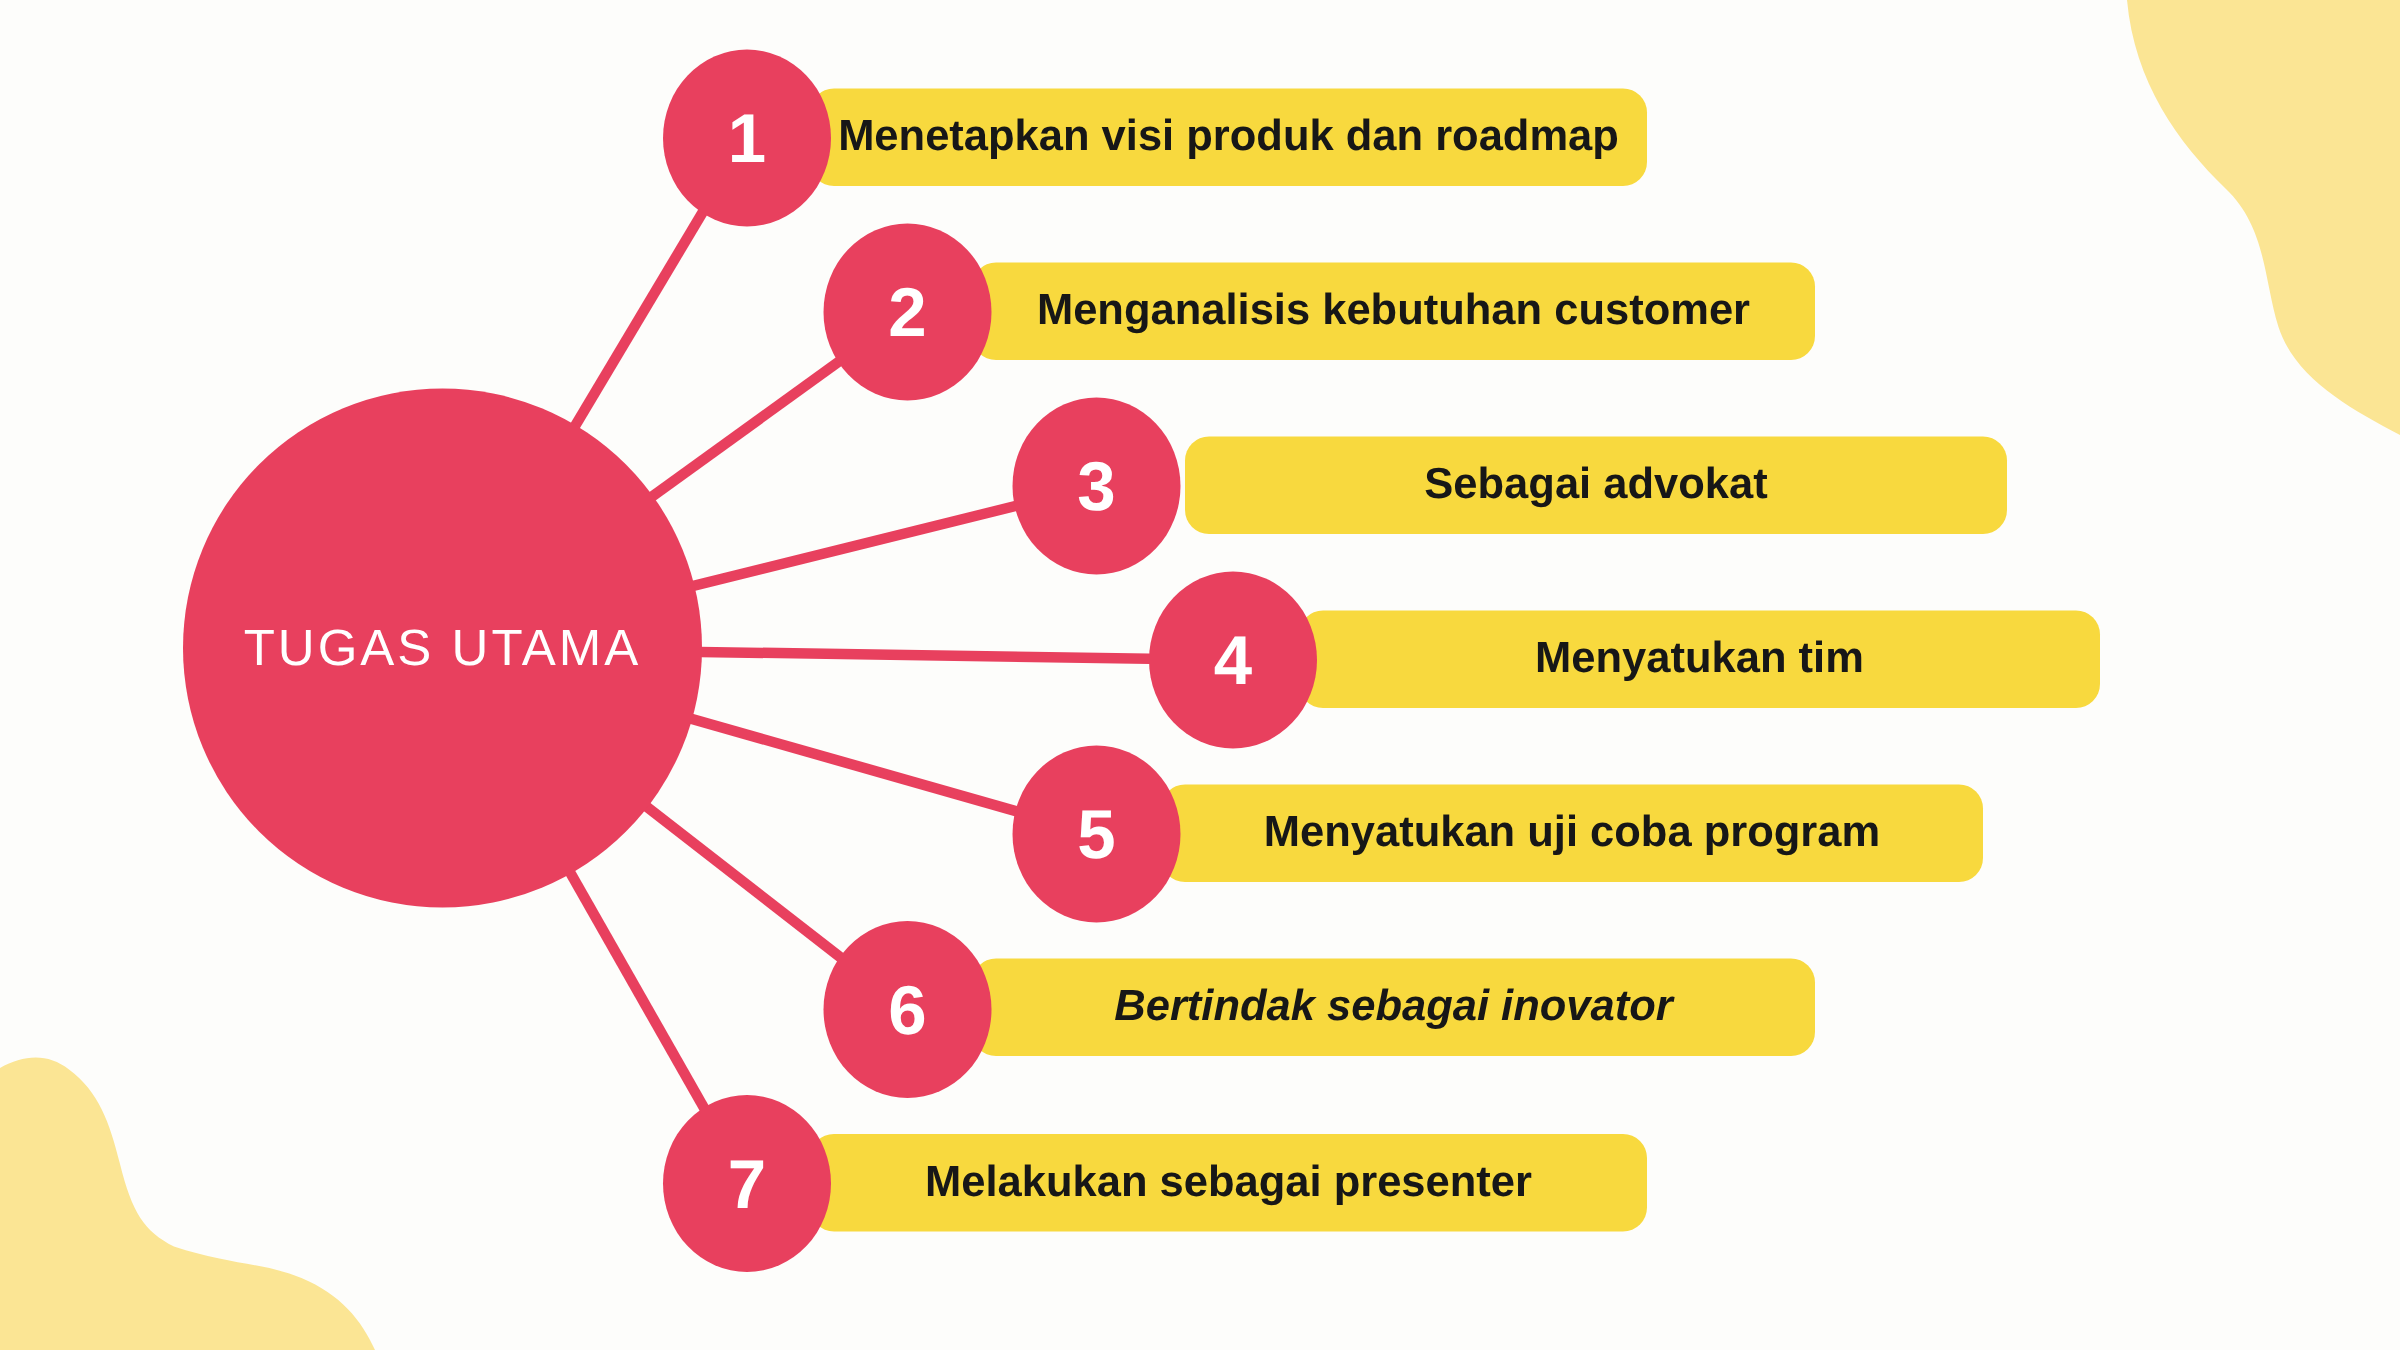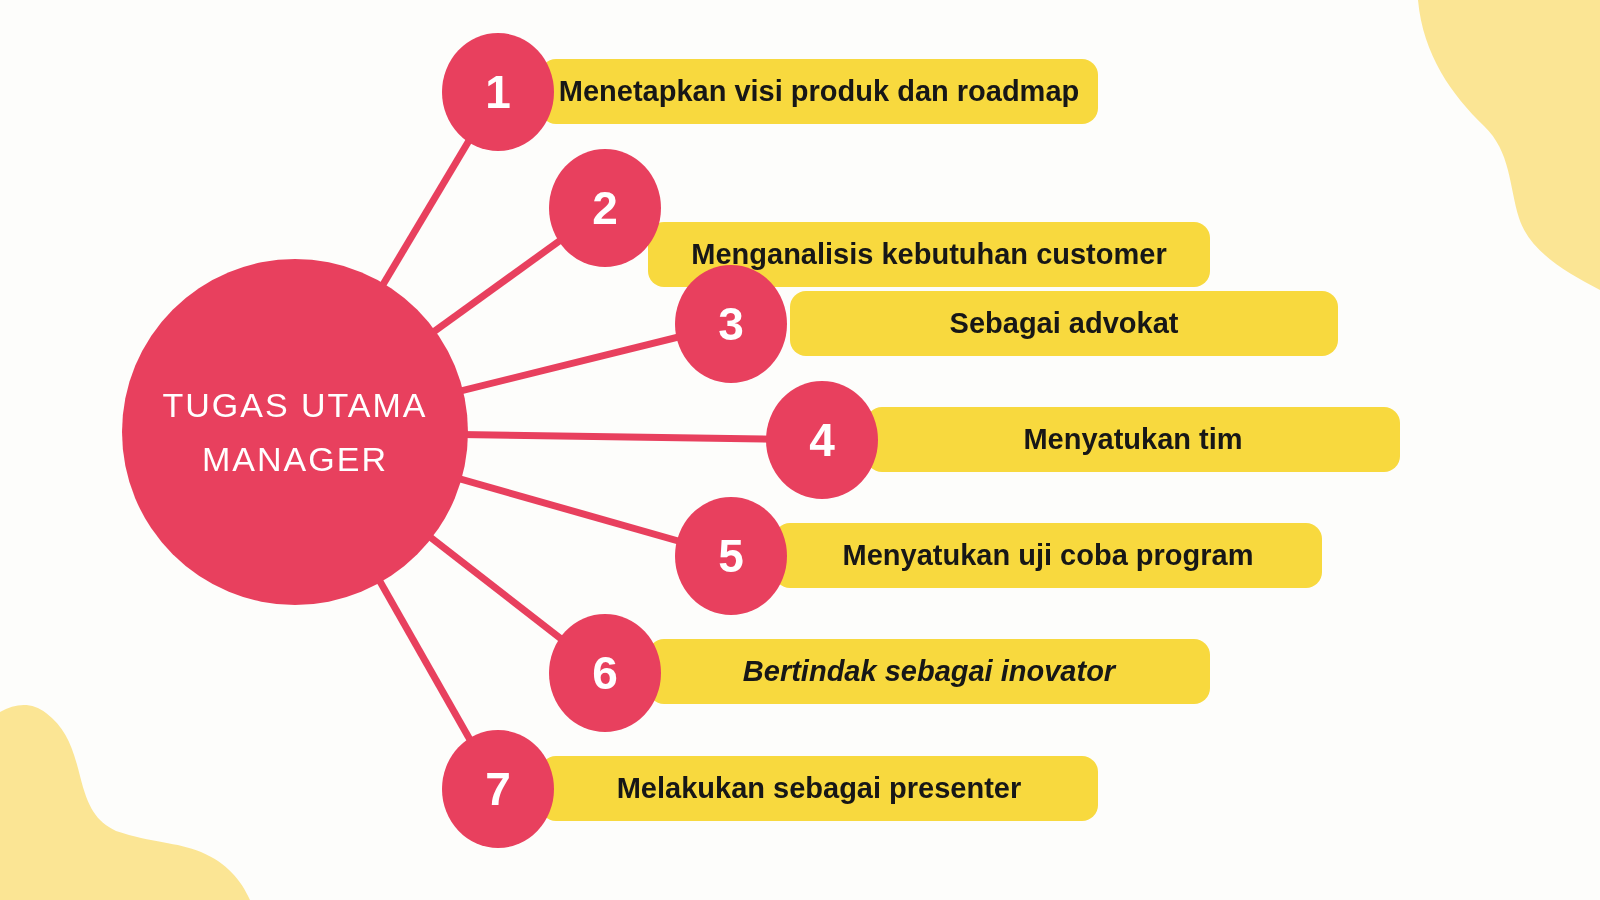--- a/index.html
+++ b/index.html
@@ -44,21 +44,21 @@
   }
   .num {
     position: absolute; z-index: 3; width: 112px; height: 118px;
     background: var(--accent-red); border-radius: 50%;
     display: flex; align-items: center; justify-content: center;
     color: var(--number-text); font-weight: bold; font-size: 46px;
   }
 
   
   .b1 { left: 540px; top: 59px;  width: 558px; }
-  .b2 { left: 648px; top: 175px; width: 562px; margin-top: 47px; }
+  .b2 { left: 648px; top: 175px; width: 562px; }
   .b3 { left: 790px; top: 291px; width: 548px; justify-content: center; }
   .b4 { left: 866px; top: 407px; width: 534px; justify-content: center; }
   .b5 { left: 774px; top: 523px; width: 548px; }
   .b6 { left: 648px; top: 639px; width: 562px; font-style: italic; }
   .b7 { left: 540px; top: 756px; width: 558px; }
 
   .n1 { left: 442px; top: 33px;  }
   .n2 { left: 549px; top: 149px; }
   .n3 { left: 675px; top: 265px; }
   .n4 { left: 766px; top: 381px; }
@@ -82,21 +82,20 @@
     <line class="connector" x1="295" y1="432" x2="731" y2="324"></line>
     <line class="connector" x1="295" y1="432" x2="822" y2="440"></line>
     <line class="connector" x1="295" y1="432" x2="731" y2="556"></line>
     <line class="connector" x1="295" y1="432" x2="605" y2="673"></line>
     <line class="connector" x1="295" y1="432" x2="498" y2="789"></line>
   </svg>
 
   <div class="hub">
     <div class="hub-title">
       <span>TUGAS UTAMA</span>
-      <span>MANAGER</span>
     </div>
   </div>
 
   <div class="bar b1">
       <span>Menetapkan visi produk dan roadmap</span>
     </div>
   <div class="num n1">
       <span>1</span>
     </div>
 

